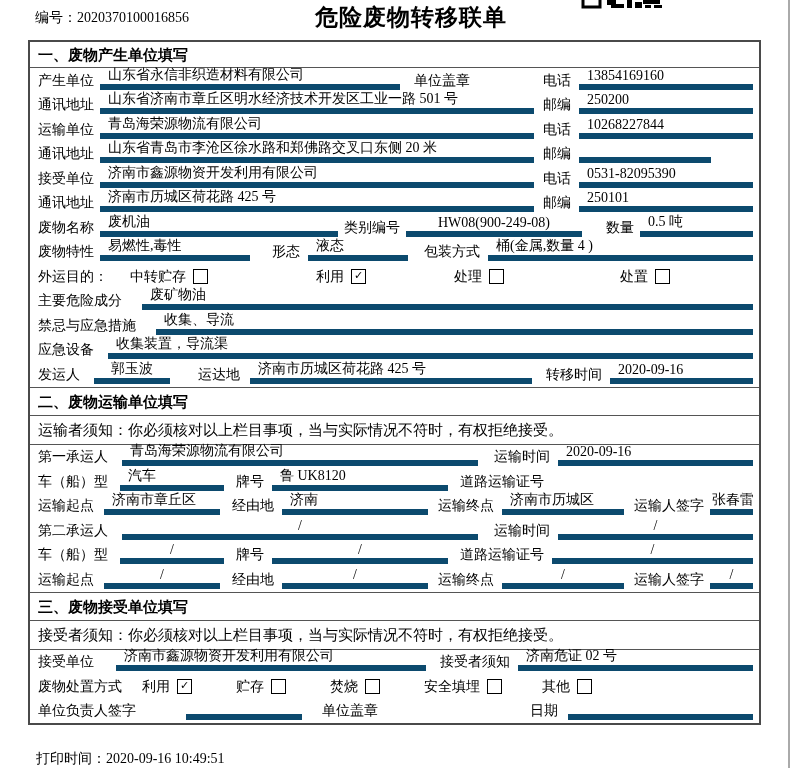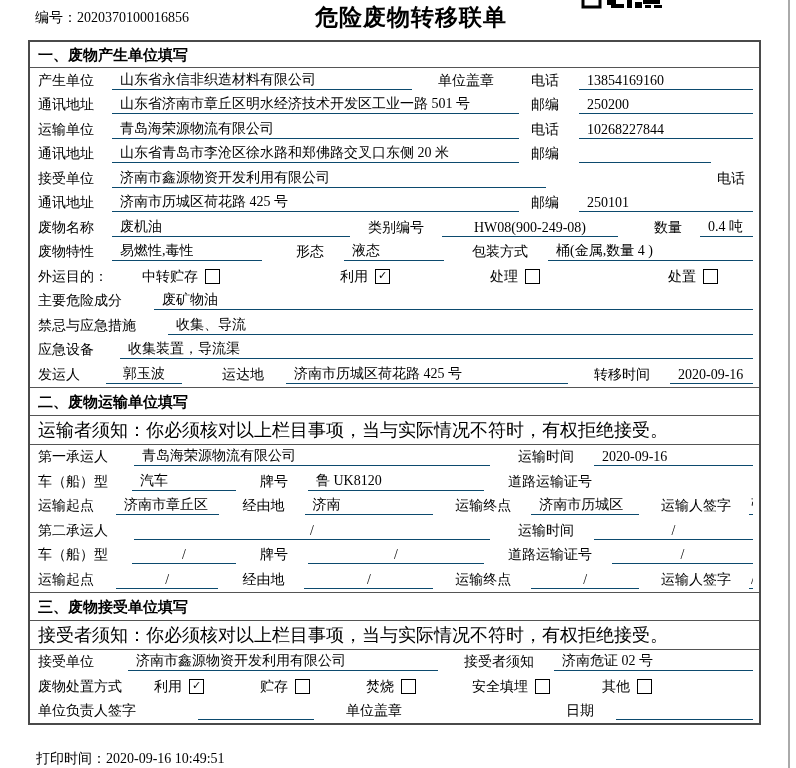--- a/index.html
+++ b/index.html
@@ -13,25 +13,25 @@
   .hdr-title{position:absolute;left:13px;top:2px;width:100%;text-align:center;
     font-size:23px;font-weight:bold;letter-spacing:1px;}
   .qr{position:absolute;left:580px;top:0;width:84px;height:9px;}
   .page-edge{position:absolute;left:788px;top:0;width:2px;height:768px;background:#aaaaaa;}
 
   .form{position:absolute;left:28px;top:40px;width:729px;border:2px solid #4a4a4a;background:#fff;}
   .sec-title{height:24px;line-height:24px;padding:1px 8px 0 8px;font-weight:bold;
     font-size:15px;border-bottom:1px solid #555;}
   .sec-title.topline{border-top:1px solid #555;height:26px;line-height:26px;}
   .note{height:28px;line-height:28px;padding:0 8px;border-bottom:1px solid #555;
-    font-size:18px;white-space:nowrap;}
+    font-size:15px;white-space:nowrap;}
   .r{display:flex;align-items:flex-end;height:24.5px;padding:0 6px 3px 8px;
-    box-sizing:border-box;white-space:nowrap;gap:12px;}
+    box-sizing:border-box;white-space:nowrap;}
   .r .lb{flex:none;}
-  .u{border-bottom:1px solid #0c4a6e;display:inline-block;box-sizing:border-box;
+  .u{border-bottom:6px solid #0c4a6e;display:inline-block;box-sizing:border-box;
      padding:0 2px 0 8px;overflow:hidden;}
   .u.fx{flex:1;}
   .u.ctr{text-align:center;padding-left:2px;}
   .rlbl{margin-left:auto;margin-right:8px;flex:none;}
   .rv{width:174px;flex:none;}
   .rv-short{width:132px;margin-right:42px;flex:none;}
 
   .opt{display:inline-flex;align-items:center;flex:none;}
   .cb{display:inline-block;width:13px;height:13px;border:1px solid #000;margin-left:7px;
       text-align:center;line-height:12px;font-size:11px;
@@ -85,36 +85,37 @@
     <span class="lb" style="width:62px">通讯地址</span>
     <span class="u" style="width:434px">山东省青岛市李沧区徐水路和郑佛路交叉口东侧 20 米</span>
     <span class="rlbl">邮编</span>
     <span class="u rv-short"></span>
   </div>
 
   <div class="r">
     <span class="lb" style="width:62px">接受单位</span>
     <span class="u" style="width:434px">济南市鑫源物资开发利用有限公司</span>
     <span class="rlbl">电话</span>
+    <span class="u rv">0531-82095390</span>
   </div>
 
   <div class="r">
     <span class="lb" style="width:62px">通讯地址</span>
     <span class="u" style="width:434px">济南市历城区荷花路 425 号</span>
     <span class="rlbl">邮编</span>
     <span class="u rv">250101</span>
   </div>
 
   <div class="r">
     <span class="lb" style="width:62px">废物名称</span>
     <span class="u" style="width:238px">废机油</span>
     <span class="lb" style="margin-left:6px">类别编号</span>
     <span class="u ctr" style="width:176px;margin-left:6px">HW08(900-249-08)</span>
     <span class="lb" style="margin-left:24px">数量</span>
-    <span class="u fx" style="margin-left:6px">0.4 吨</span>
+    <span class="u fx" style="margin-left:6px">0.5 吨</span>
   </div>
 
   <div class="r">
     <span class="lb" style="width:62px">废物特性</span>
     <span class="u" style="width:150px">易燃性,毒性</span>
     <span class="lb" style="margin-left:22px">形态</span>
     <span class="u" style="width:100px;margin-left:8px">液态</span>
     <span class="lb" style="margin-left:16px">包装方式</span>
     <span class="u fx" style="margin-left:8px">桶(金属,数量 4 )</span>
   </div>

